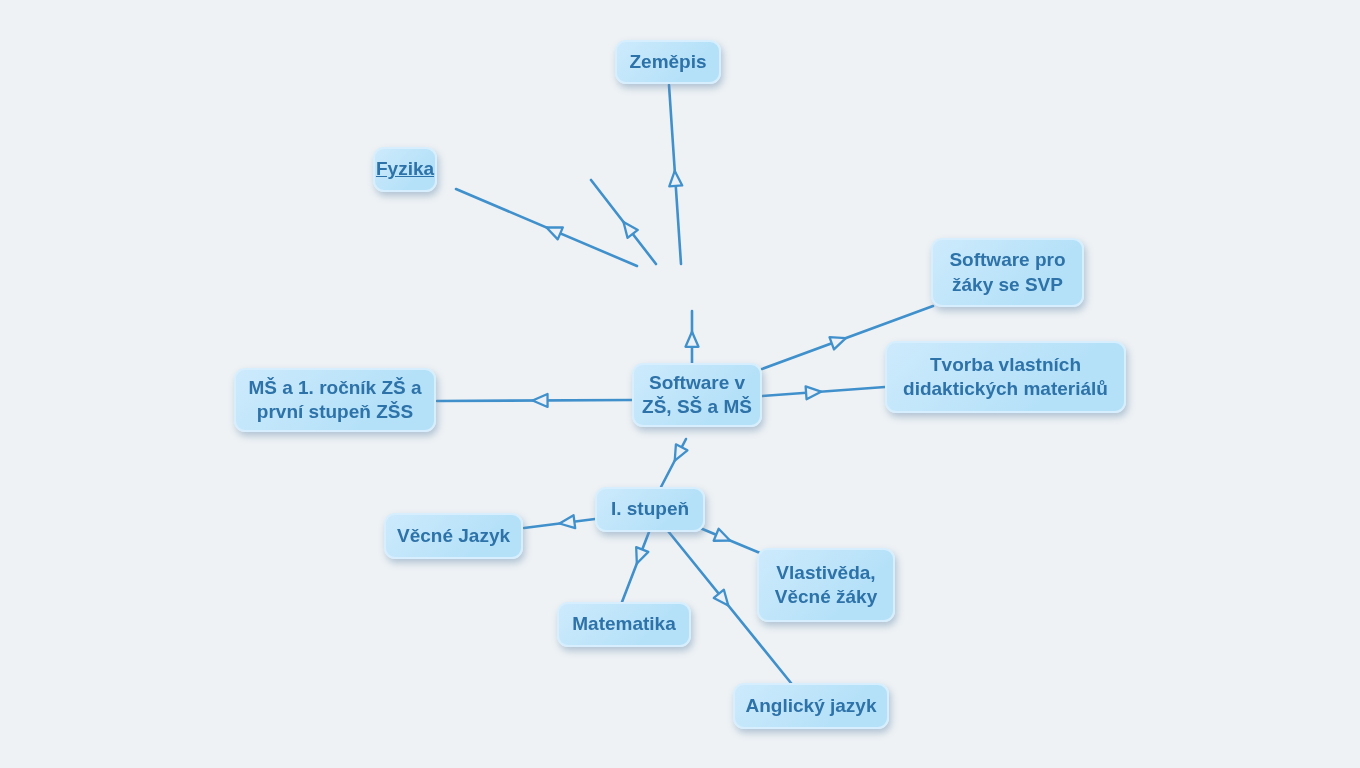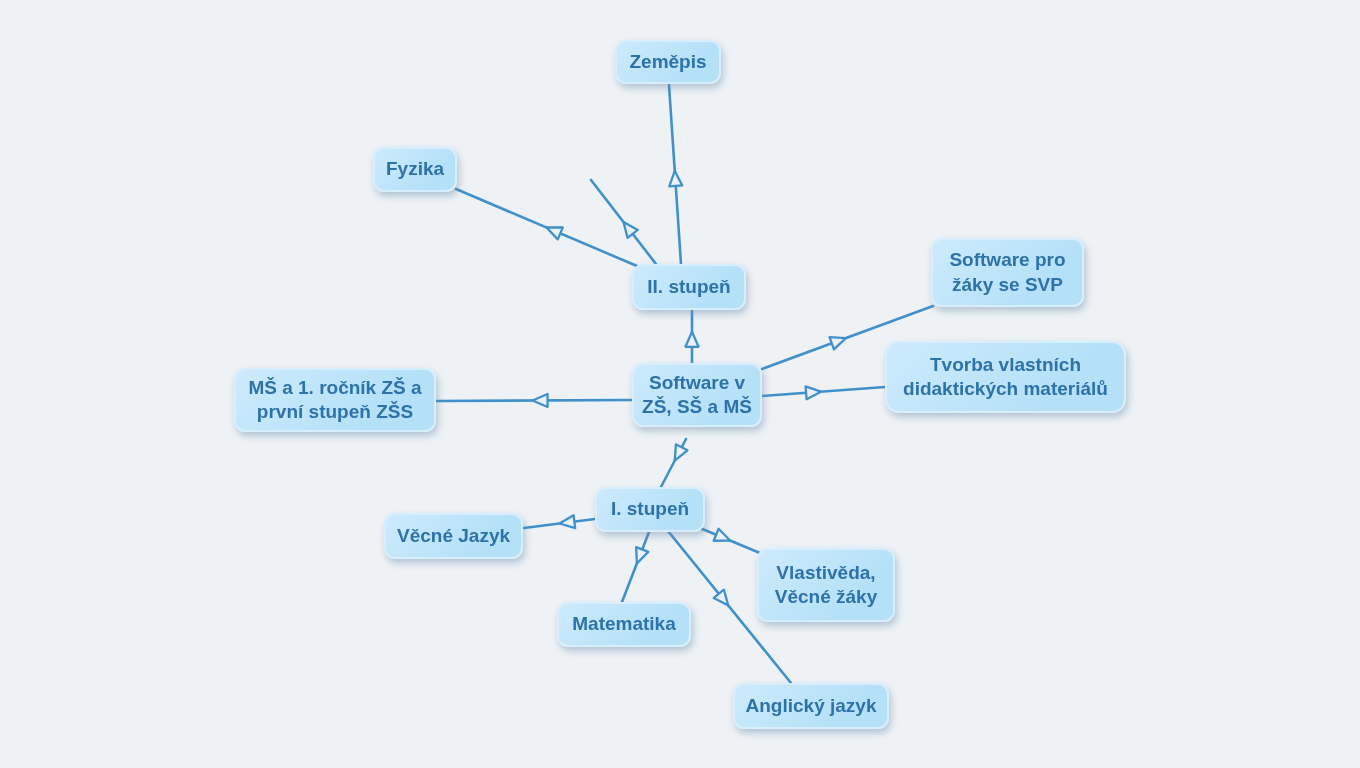--- a/index.html
+++ b/index.html
@@ -80,25 +80,24 @@
         <line x1="700" y1="528" x2="760" y2="553" stroke="#4090cc" stroke-width="2.6" stroke-linecap="round"></line>
         <polygon points="730,540.5 713.6538461538462,540.7307692307693 718.6538461538462,528.7307692307693" fill="#ebf1f6" stroke="#4090cc" stroke-width="2.3" stroke-linejoin="round"></polygon>
       </g>
       <g>
         <line x1="668" y1="531" x2="791" y2="683" stroke="#4090cc" stroke-width="2.6" stroke-linecap="round"></line>
         <polygon points="728.27,605.48 713.7813678567805,597.9083727892565 723.8870992775365,589.7307085474607" fill="#ebf1f6" stroke="#4090cc" stroke-width="2.3" stroke-linejoin="round"></polygon>
       </g>
     </svg>
   <div class="nodes-layer">
       <div class="node" style="left: 615px; top: 40px; width: 106px; height: 44px;"><span class="node-label">Zeměpis</span></div>
-      <div class="node" style="left: 373px; top: 147px; width: 84px; height: 45px;"><span class="node-label">Fyzika</span></div>
-      <div class="node" style="left: 632px; top: 264px; width: 114px; height: 46px;"><span class="node-label">II. stupeň</span></div>
+      <div class="node" style="left: 373px; top: 147px; width: 64px; height: 45px; text-decoration: underline;"><span class="node-label">Fyzika</span></div>
       <div class="node" style="left: 931px; top: 238px; width: 153px; height: 69px; justify-content: center;"><span class="node-label">Software pro
 žáky se SVP</span></div>
-      <div class="node" style="left: 885px; top: 341px; width: 241px; height: 72px; border-radius: 14px;"><span class="node-label">Tvorba vlastních
+      <div class="node" style="left: 885px; top: 341px; width: 241px; height: 72px;"><span class="node-label">Tvorba vlastních
 didaktických materiálů</span></div>
       <div class="node" style="left: 234px; top: 368px; width: 202px; height: 64px;"><span class="node-label">MŠ a 1. ročník ZŠ a
 první stupeň ZŠS</span></div>
       <div class="node" style="left: 632px; top: 363px; width: 130px; height: 64px;"><span class="node-label">Software v
 ZŠ, SŠ a MŠ</span></div>
       <div class="node" style="left: 595px; top: 487px; width: 110px; height: 45px; justify-content: center;"><span class="node-label">I. stupeň</span></div>
       <div class="node" style="left: 384px; top: 513px; width: 139px; height: 46px;"><span class="node-label">Věcné Jazyk</span></div>
       <div class="node" style="left: 757px; top: 548px; width: 138px; height: 74px;"><span class="node-label">Vlastivěda,
 Věcné žáky</span></div>
       <div class="node" style="left: 557px; top: 602px; width: 134px; height: 45px;"><span class="node-label">Matematika</span></div>

